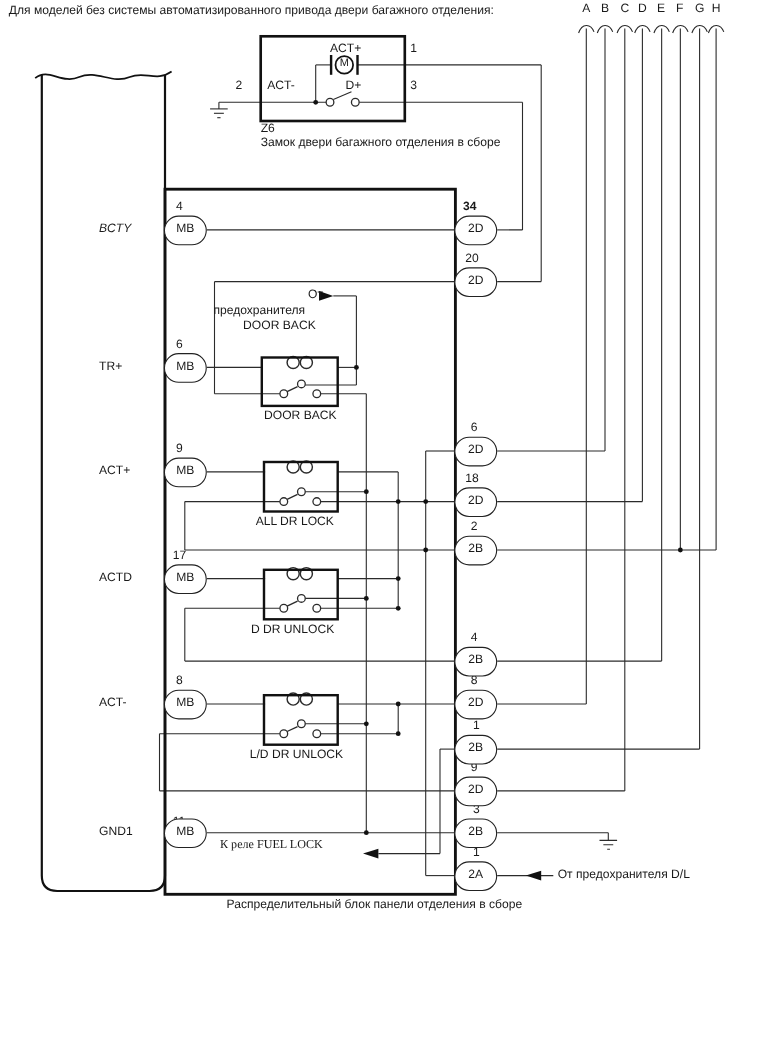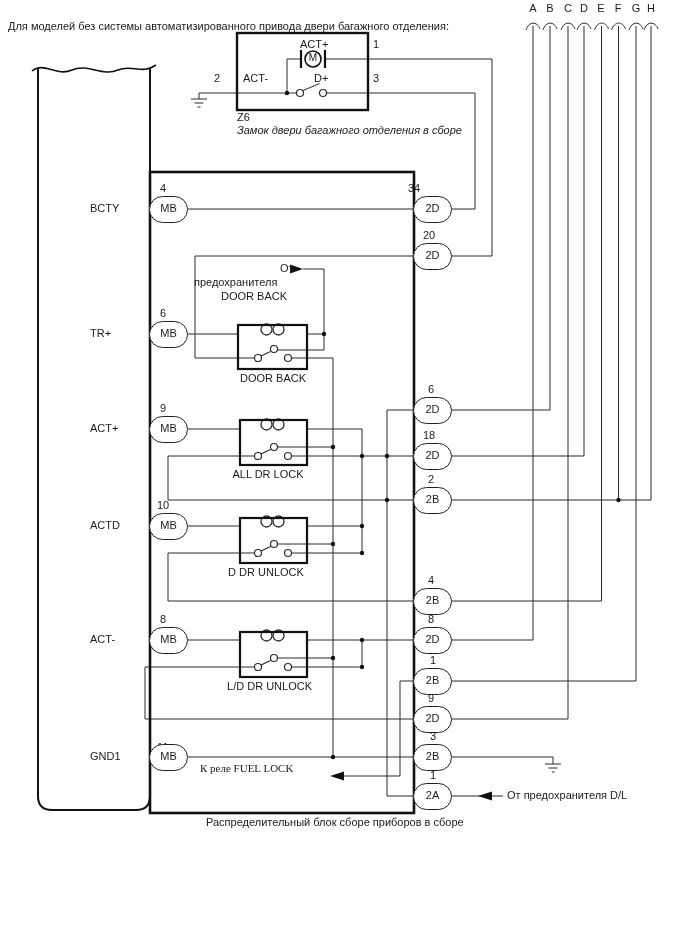--- a/index.html
+++ b/index.html
@@ -178,63 +178,63 @@
       <rect x="240" y="632" width="67" height="45" stroke-width="2.2"></rect>
       <rect x="150" y="172" width="264" height="641" stroke-width="2.6"></rect>
       <path d="M38,68 V796 Q38,810 52,810 H136 Q150,810 150,796 V68" stroke-width="2"></path>
       <path d="M32,71 C44,61 56,77 72,70 C88,63 102,77 118,70 C132,64 142,75 156,65" stroke-width="1.6"></path>
       <circle cx="313" cy="59" r="8" stroke-width="1.6"></circle>
       <path d="M301,50 V68" stroke-width="2.2"></path>
         <path d="M325,50 V68" stroke-width="2.2"></path>
     </g>
   </svg>
 
-  <div class="lbl" style="left:8px;top:4px;margin-top:16px;">Для моделей без системы автоматизированного привода двери багажного отделения:</div>
+  <div class="lbl" style="left:8px;top:4px;">Для моделей без системы автоматизированного привода двери багажного отделения:</div>
 
   <div class="lbl c" style="left:525px;top:2px;width:16px;">A</div>
   <div class="lbl c" style="left:542px;top:2px;width:16px;">B</div>
   <div class="lbl c" style="left:560px;top:2px;width:16px;">C</div>
   <div class="lbl c" style="left:576px;top:2px;width:16px;">D</div>
   <div class="lbl c" style="left:593px;top:2px;width:16px;">E</div>
   <div class="lbl c" style="left:610px;top:2px;width:16px;">F</div>
   <div class="lbl c" style="left:628px;top:2px;width:16px;">G</div>
   <div class="lbl c" style="left:643px;top:2px;width:16px;">H</div>
 
   <div class="lbl r" style="left:300px;top:38px;width:52px;">ACT+</div>
   <div class="lbl" style="left:373px;top:38px;">1</div>
   <div class="lbl r" style="left:214px;top:72px;width:16px;">2</div>
   <div class="lbl" style="left:243px;top:72px;">ACT-</div>
   <div class="lbl r" style="left:314px;top:72px;width:40px;">D+</div>
   <div class="lbl" style="left:373px;top:72px;">3</div>
   <div class="motor-m" style="left:306px;top:52px;">M</div>
   <div class="lbl" style="left:237px;top:111px;">Z6</div>
-  <div class="lbl" style="left:237px;top:124px;font-style:italic;">Замок двери багажного отделения в сборе</div>
-
-  <div class="lbl r" style="left:90px;top:202px;width:56px;">BCTY</div>
+  <div class="lbl" style="left:237px;top:124px;">Замок двери багажного отделения в сборе</div>
+
+  <div class="lbl r" style="left:90px;top:202px;width:56px;font-style:italic;">BCTY</div>
   <div class="lbl r" style="left:90px;top:327px;width:56px;">TR+</div>
   <div class="lbl r" style="left:90px;top:422px;width:56px;">ACT+</div>
   <div class="lbl r" style="left:90px;top:519px;width:56px;">ACTD</div>
   <div class="lbl r" style="left:90px;top:633px;width:56px;">ACT-</div>
   <div class="lbl r" style="left:90px;top:750px;width:56px;">GND1</div>
 
   <div class="pin" style="left:160px;top:182px;">4</div>
   <div class="pin" style="left:160px;top:307px;">6</div>
   <div class="pin" style="left:160px;top:402px;">9</div>
-  <div class="pin" style="left:157px;top:499px;">10</div>
+  <div class="pin" style="left:157px;top:499px;">17</div>
   <div class="pin" style="left:160px;top:613px;">8</div>
   <div class="pin" style="left:157px;top:730px;margin-top:11px;">11</div>
 
   <div class="oval" style="left:149px;top:195.5px;">MB</div>
   <div class="oval" style="left:149px;top:320.5px;">MB</div>
   <div class="oval" style="left:149px;top:415.5px;">MB</div>
   <div class="oval" style="left:149px;top:512.5px;">MB</div>
   <div class="oval" style="left:149px;top:626.5px;">MB</div>
   <div class="oval" style="left:149px;top:743.5px;">MB</div>
 
-  <div class="pin" style="left:408px;top:182px;">34</div>
+  <div class="pin" style="left:421px;top:182px;font-weight:bold;">34</div>
   <div class="pin" style="left:423px;top:229px;">20</div>
   <div class="pin" style="left:428px;top:383px;">6</div>
   <div class="pin" style="left:423px;top:429px;">18</div>
   <div class="pin" style="left:428px;top:473px;">2</div>
   <div class="pin" style="left:428px;top:574px;">4</div>
   <div class="pin" style="left:428px;top:613px;">8</div>
   <div class="pin" style="left:430px;top:654px;">1</div>
   <div class="pin" style="left:428px;top:692px;">9</div>
   <div class="pin" style="left:430px;top:730px;">3</div>
   <div class="pin" style="left:430px;top:769px;">1</div>
@@ -255,15 +255,15 @@
   <div class="relay-lbl" style="left:218px;top:468px;">ALL DR LOCK</div>
   <div class="relay-lbl" style="left:216px;top:566px;">D DR UNLOCK</div>
   <div class="relay-lbl" style="left:212px;top:680px;width:115px;">L/D DR UNLOCK</div>
 
   <div class="lbl" style="left:258px;top:262px;margin-left:22px;">От</div>
   <div class="lbl" style="left:194px;top:276px;">предохранителя</div>
   <div class="lbl" style="left:221px;top:290px;">DOOR BACK</div>
   <div class="lbl" style="left:200px;top:762px;font-family:Liberation Serif, serif;">К реле FUEL LOCK</div>
   <div class="lbl" style="left:507px;top:789px;">От предохранителя D/L</div>
 
-  <div class="lbl" style="left:206px;top:816px;">Распределительный блок сборе приборов в сборе</div>
+  <div class="lbl" style="left:206px;top:816px;">Распределительный блок панели отделения в сборе</div>
 
 </div>
 
 </body></html>

